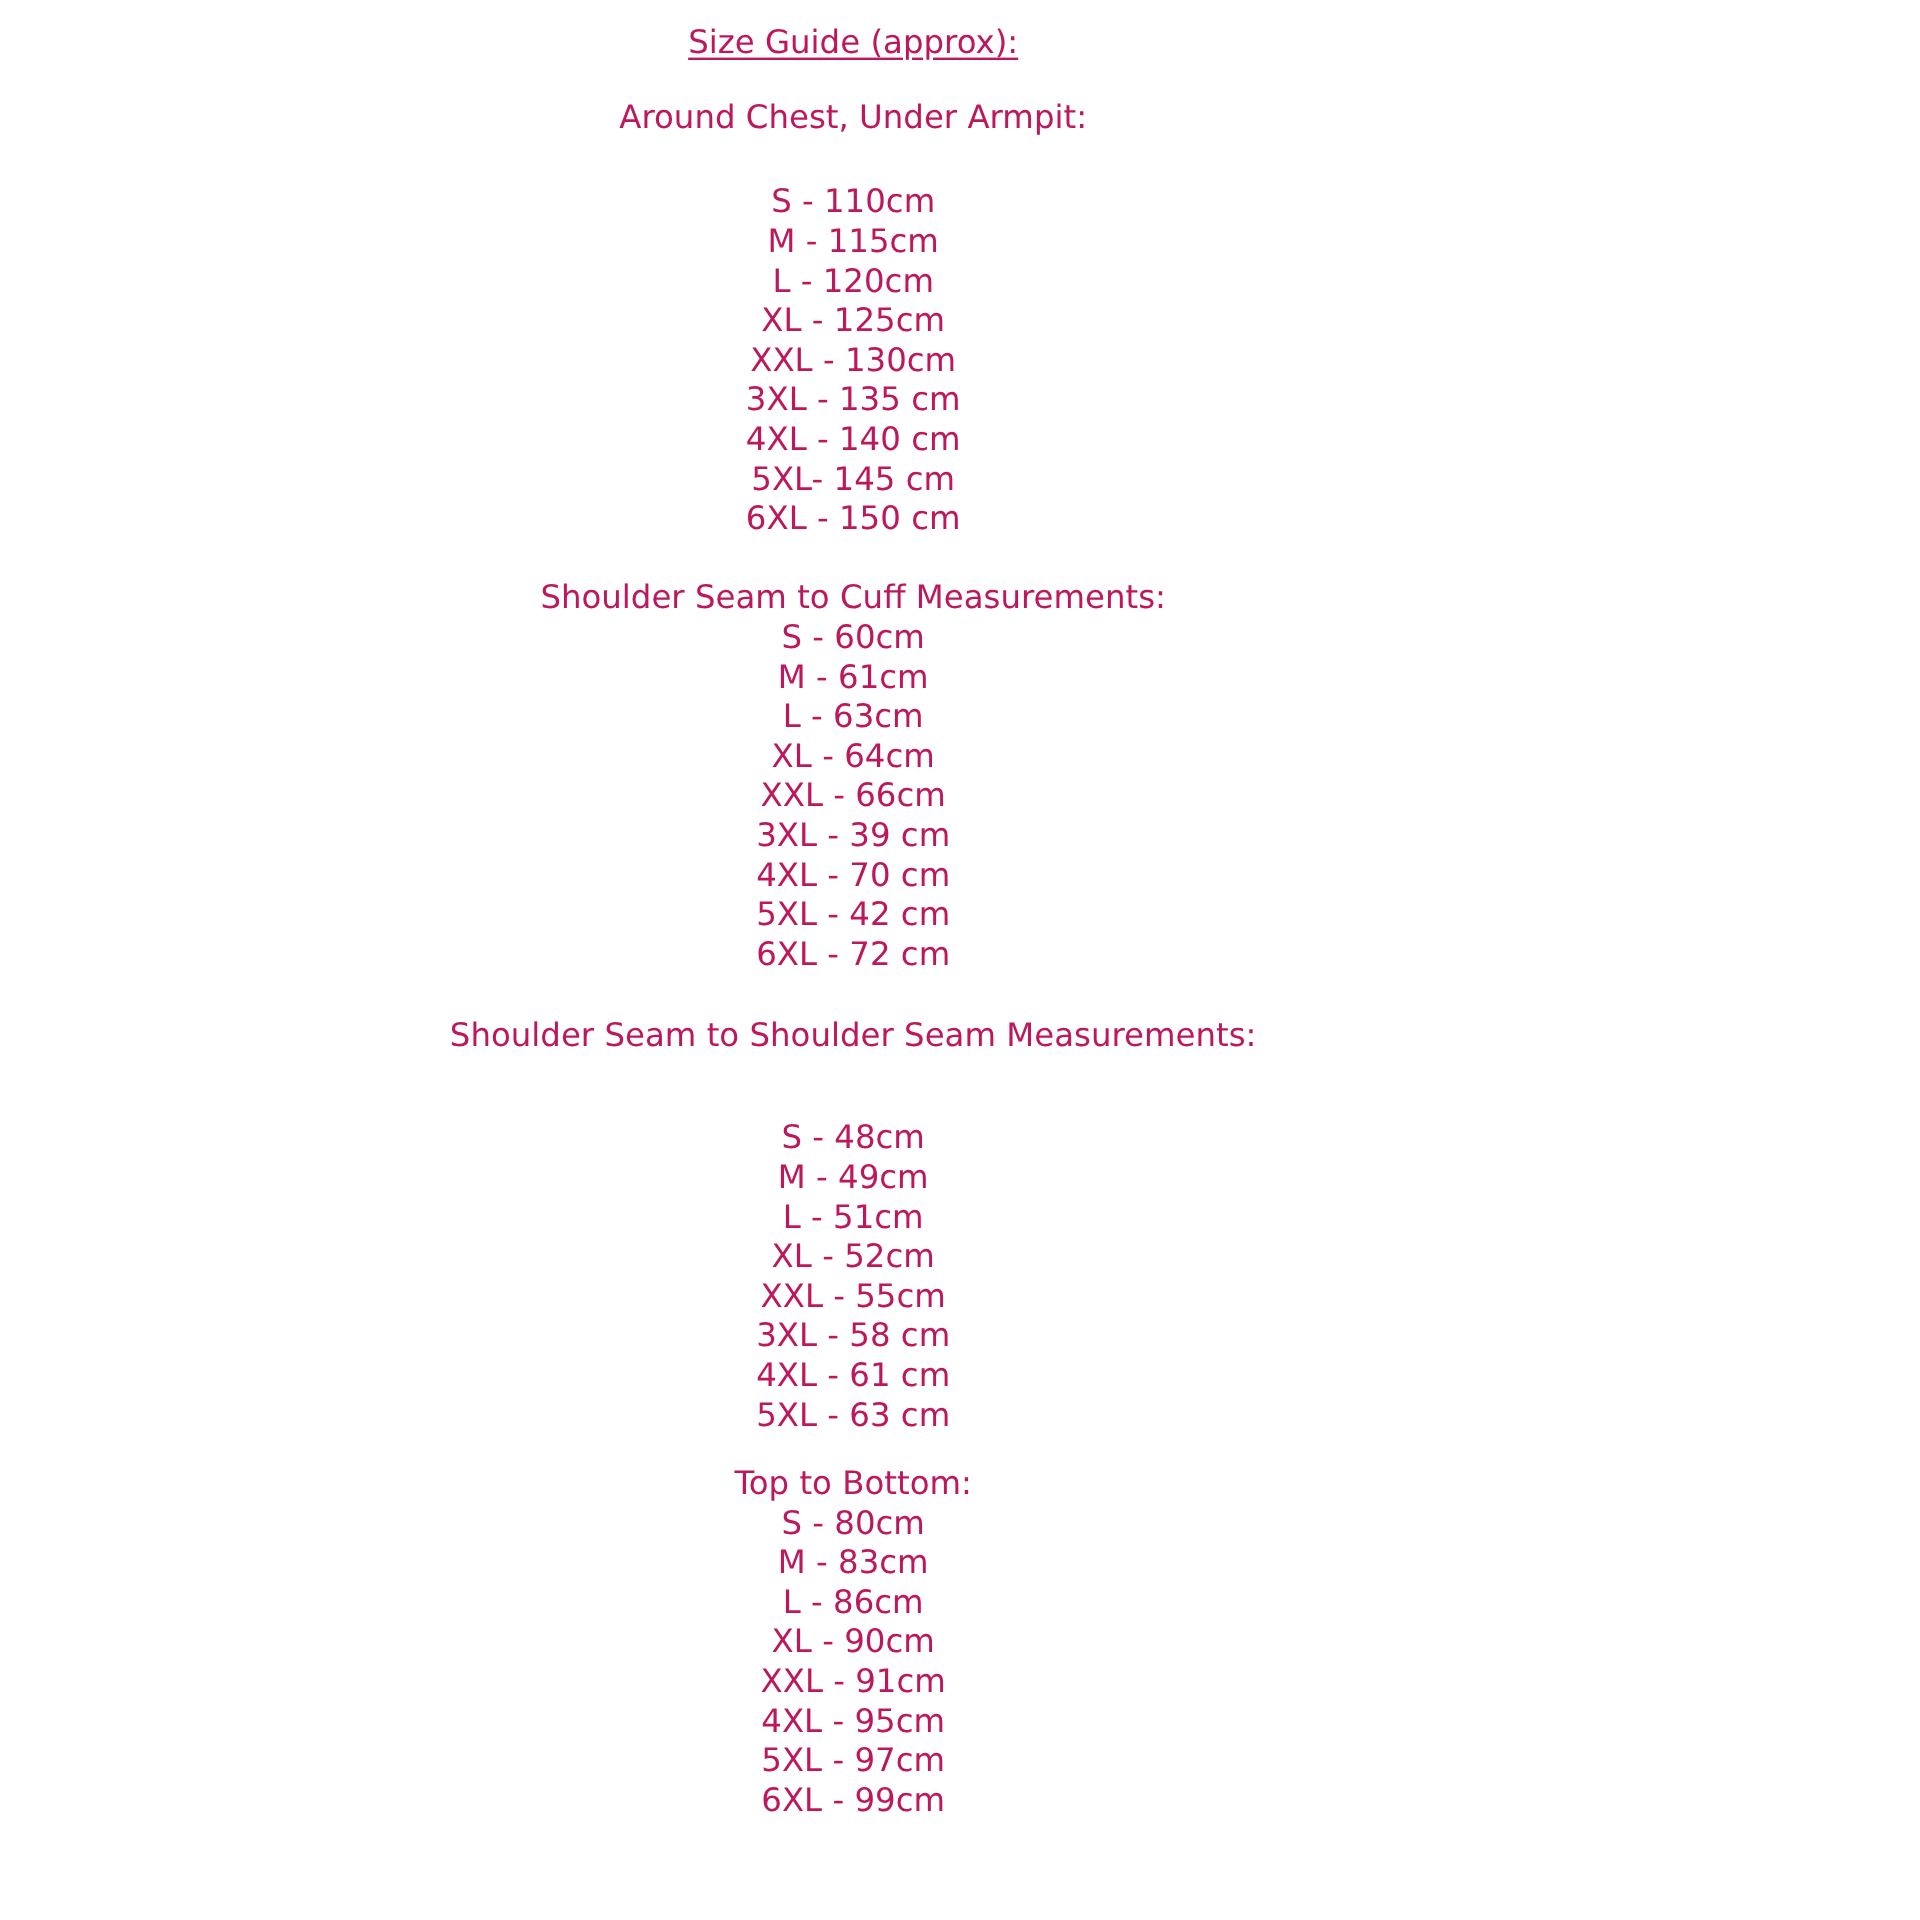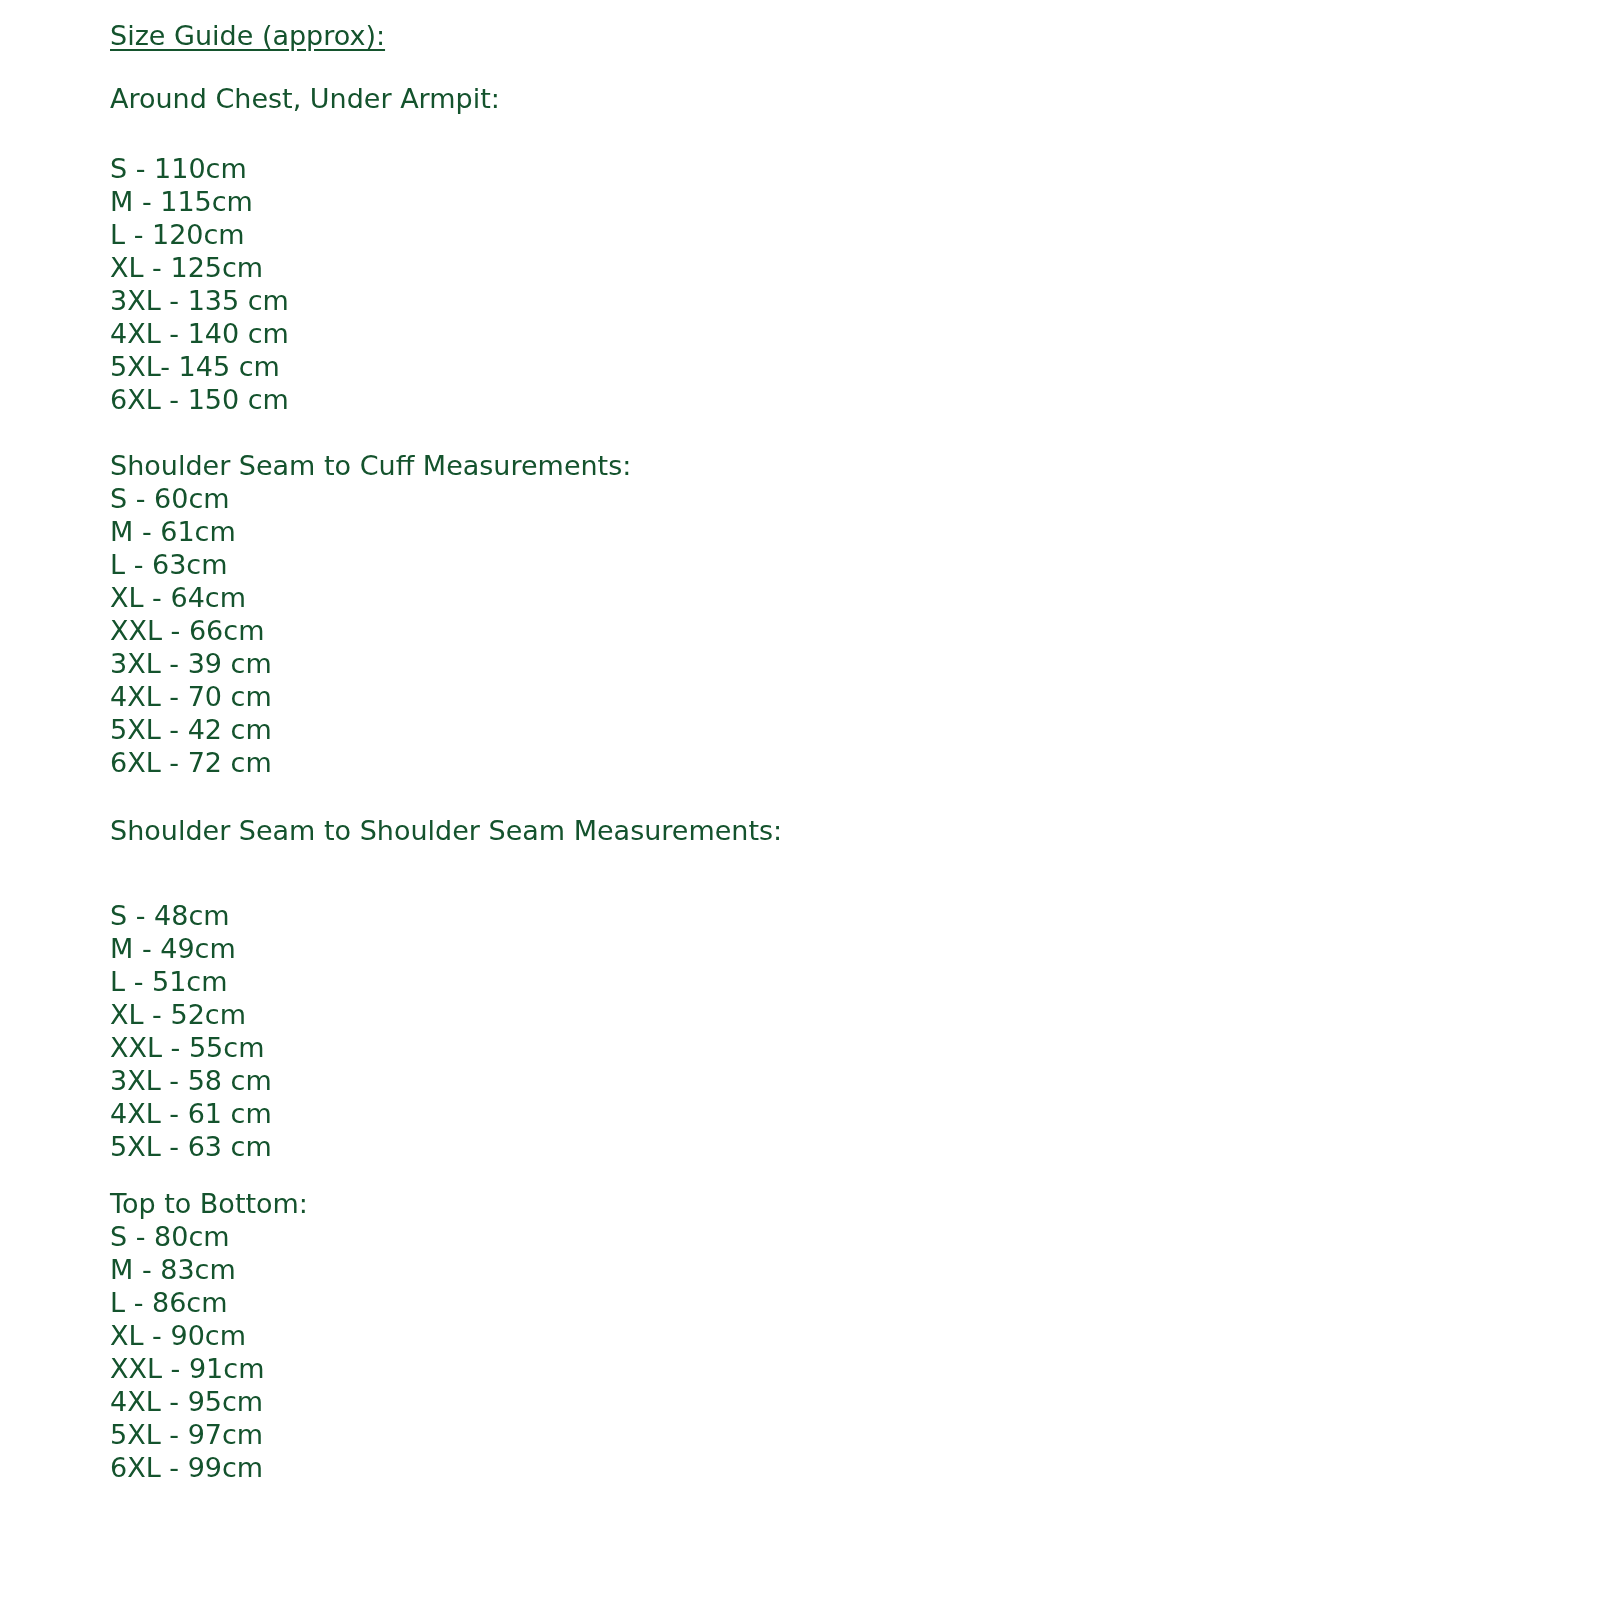--- a/index.html
+++ b/index.html
@@ -9,24 +9,25 @@
   }
   body {
     width: 1600px;
     height: 1600px;
     overflow: hidden;
   }
   .doc {
     box-sizing: border-box;
     width: 1312px;
     padding: 19px 0 0 110px;       
+    text-align: center;
     font-family: "DejaVu Sans", sans-serif;
     font-size: 27px;
     line-height: 33px;
-    color: #14532d;
+    color: #be185d;
     -webkit-font-smoothing: antialiased;
   }
   .line { white-space: pre; }
   .title {
     text-decoration: underline;
     text-underline-offset: 4px;
   }
   
   .sp-a { height: 30px; }   
   .sp-b { height: 37px; }   
@@ -42,20 +43,21 @@
 
   <div class="line title">Size Guide (approx):</div>
   <div class="sp-a"></div>
 
   <div class="line heading">Around Chest, Under Armpit:</div>
   <div class="sp-b"></div>
   <div class="line">S - 110cm</div>
   <div class="line">M - 115cm</div>
   <div class="line">L - 120cm</div>
   <div class="line">XL - 125cm</div>
+  <div class="line">XXL - 130cm</div>
   <div class="line">3XL - 135 cm</div>
   <div class="line">4XL - 140 cm</div>
   <div class="line">5XL- 145 cm</div>
   <div class="line">6XL - 150 cm</div>
   <div class="sp-c"></div>
 
   <div class="line heading">Shoulder Seam to Cuff Measurements:</div>
   <div class="line">S - 60cm</div>
   <div class="line">M - 61cm</div>
   <div class="line">L - 63cm</div>

